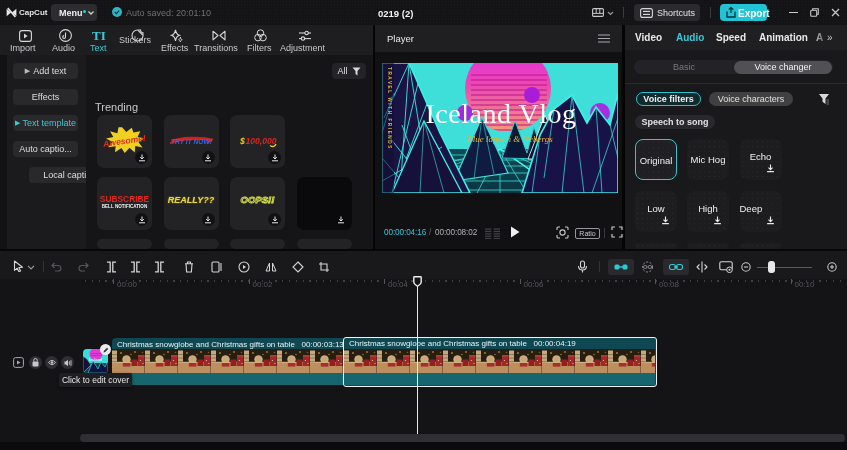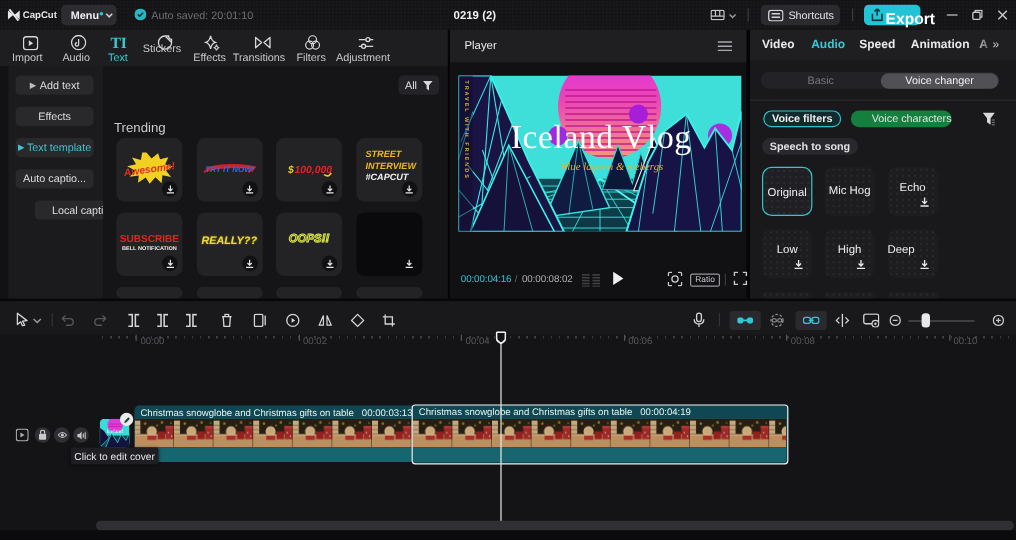--- a/index.html
+++ b/index.html
@@ -73,21 +73,21 @@
       <line x1="3" y1="6.4" x2="10" y2="6.4" stroke="#d5d5d8" stroke-width="1.2"></line>
     </svg>
     <div class="tb-txt" style="left:657px;top:8px;color:#e2e2e4">Shortcuts</div>
     <div class="abs" style="left:710px;top:7px;width:1px;height:11px;background:#3a3a3e"></div>
     <div class="abs" style="left:720px;top:4px;width:47px;height:17px;border-radius:4px;background:#22c3d4"></div>
     <svg class="abs" style="left:726px;top:7px" width="10" height="11" viewBox="0 0 10 11">
       <path d="M5 0.5 L5 6" stroke="#08333a" stroke-width="1.3"></path>
       <path d="M2.8 2.5 L5 0.4 L7.2 2.5" stroke="#08333a" stroke-width="1.3" fill="none"></path>
       <path d="M1 4.5 L1 10 L9 10 L9 4.5" stroke="#08333a" stroke-width="1.3" fill="none"></path>
     </svg>
-    <div class="tb-txt" style="left:738px;top:8px;font-weight:bold;color:#ffffff;font-size:13px">Export</div>
+    <div class="tb-txt" style="left:738px;top:8px;font-weight:bold;color:#ffffff;font-size:10px">Export</div>
     <div class="abs" style="left:789px;top:12px;width:9px;height:1.4px;background:#c9c9cc"></div>
     <svg class="abs" style="left:810px;top:8px" width="9" height="9" viewBox="0 0 9 9">
       <rect x="0.7" y="2.2" width="6" height="6" rx="1" fill="none" stroke="#c9c9cc" stroke-width="1.1"></rect>
       <path d="M2.7 2.2 L2.7 0.7 L8.3 0.7 L8.3 6.3 L6.8 6.3" fill="none" stroke="#c9c9cc" stroke-width="1.1"></path>
     </svg>
     <svg class="abs" style="left:831px;top:8px" width="9" height="9" viewBox="0 0 9 9">
       <path d="M1 1 L8 8 M8 1 L1 8" stroke="#c9c9cc" stroke-width="1.2"></path>
     </svg>
   </div>
   <div id="leftpanel">
@@ -176,28 +176,20 @@
               <path d="M4 0.5 L4 4.8 M2.2 3.2 L4 5 L5.8 3.2 M1 6.8 L7 6.8" stroke="#e8e8ea" stroke-width="1" fill="none"></path>
             </svg>
           </div>
       </div>
       <div class="card" style="left:144px;top:60px;width:55px;height:53px">
         <svg class="abs" style="left:5px;top:17px" width="45" height="18" viewBox="0 0 45 18">
           <text x="5" y="12" font-size="8.6" font-weight="bold" font-style="italic" fill="#f2c81e">$</text>
           <text x="10.5" y="12" font-size="8.6" font-weight="bold" font-style="italic" fill="#e02420">100,000</text>
           <path d="M35 13.5 C38 15.5 40 14.5 41 12" stroke="#f2c81e" stroke-width="1.4" fill="none"></path>
         </svg>
-        <div class="dl">
-            <svg width="8" height="8" viewBox="0 0 8 8">
-              <path d="M4 0.5 L4 4.8 M2.2 3.2 L4 5 L5.8 3.2 M1 6.8 L7 6.8" stroke="#e8e8ea" stroke-width="1" fill="none"></path>
-            </svg>
-          </div>
-      </div>
-      <div class="card" style="left:210.5px;top:60px;width:55px;height:53px">
-        <div class="abs" style="left:8px;top:9px;font-size:7.6px;font-weight:bold;font-style:italic;color:#f0b818;line-height:9.5px">STREET<br>INTERVIEW<br><span style="color:#f0f0f0">#CAPCUT</span></div>
         <div class="dl">
             <svg width="8" height="8" viewBox="0 0 8 8">
               <path d="M4 0.5 L4 4.8 M2.2 3.2 L4 5 L5.8 3.2 M1 6.8 L7 6.8" stroke="#e8e8ea" stroke-width="1" fill="none"></path>
             </svg>
           </div>
       </div>
 
       <div class="card" style="left:11px;top:122px;width:55px;height:53px">
         <div class="abs" style="left:0;top:17px;width:55px;text-align:center;font-size:8.4px;font-weight:bold;color:#e02420;letter-spacing:0px">SUBSCRIBE</div>
         <div class="abs" style="left:0;top:27px;width:55px;text-align:center;font-size:4.6px;font-weight:bold;color:#f0f0f0">BELL NOTIFICATION</div>
@@ -391,21 +383,21 @@
       <div class="abs" style="left:186px;top:0;width:36px;height:25px;background:linear-gradient(90deg,rgba(31,31,34,0),#1f1f22 55%)"></div>
       <div class="abs" style="left:202px;top:7px;font-size:10px;color:#c9c9cc">»</div>
     </div>
 
     <div class="abs" style="left:9px;top:35px;width:199px;height:14px;border-radius:7px;background:#232327"></div>
     <div class="abs" style="left:9px;top:35px;width:100px;height:14px;color:#77777c;font-size:9px;text-align:center;line-height:14px">Basic</div>
     <div class="abs" style="left:109px;top:35.5px;width:98px;height:13px;border-radius:6.5px;background:#505055;color:#f2f2f4;font-size:9px;text-align:center;line-height:13px">Voice changer</div>
     <div class="abs" style="left:0px;top:57.5px;width:222px;height:1px;background:#2b2b2f"></div>
 
     <div class="abs" style="left:11px;top:67px;width:65px;height:14px;border-radius:7px;border:1px solid #2fc1cd;background:#102a2e;color:#f0f0f2;font-size:9px;font-weight:bold;text-align:center;line-height:12px">Voice filters</div>
-    <div class="abs" style="left:84px;top:67px;width:84px;height:14px;border-radius:7px;background:#15803d;color:#e2e2e4;font-size:9px;text-align:right;line-height:14px">Voice characters</div>
+    <div class="abs" style="left:84px;top:67px;width:84px;height:14px;border-radius:7px;background:#404040;color:#e2e2e4;font-size:9px;text-align:center;line-height:14px">Voice characters</div>
     <svg class="abs" style="left:193px;top:68px" width="12" height="12" viewBox="0 0 12 12">
       <path d="M1 1 L11 1 L7.5 5.5 L7.5 11 L4.5 8.8 L4.5 5.5 Z" fill="#d8d8db"></path>
       <path d="M8.5 7 H11 M8.5 9 H11 M8.5 11 H11" stroke="#8a8a8e" stroke-width="0.8"></path>
     </svg>
     <div class="abs" style="left:10px;top:90px;width:80px;height:14px;border-radius:7px;background:#29292d;color:#e2e2e4;font-size:9px;font-weight:bold;text-align:center;line-height:14px">Speech to song</div>
 
     <div class="vcard" style="left:10px;top:114px;width:42px;height:41px;border:1.5px solid #35c5d0;background-color:#202024">
       <div class="abs" style="left:0;top:15px;width:40px;text-align:center">Original</div>
     </div>
     <div class="vcard" style="left:62px;top:114px;width:42px;height:41px">

